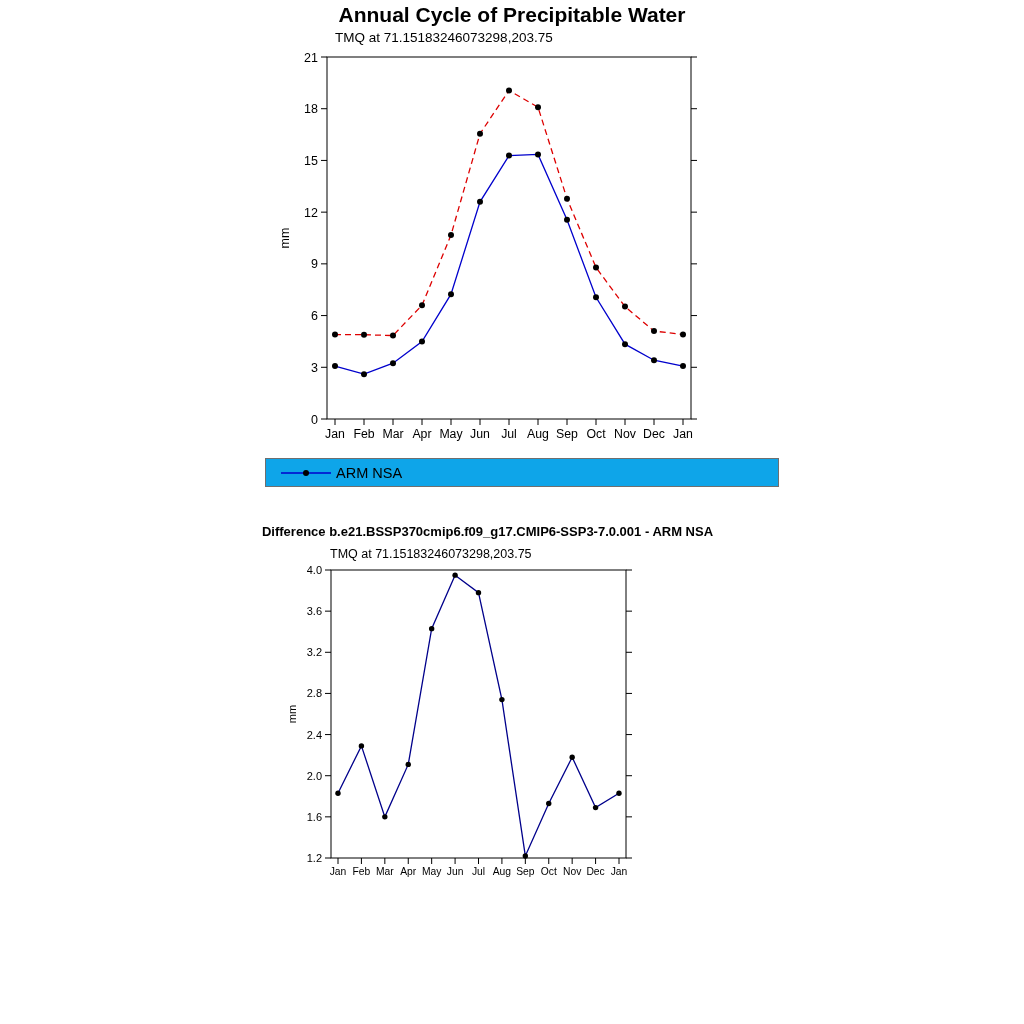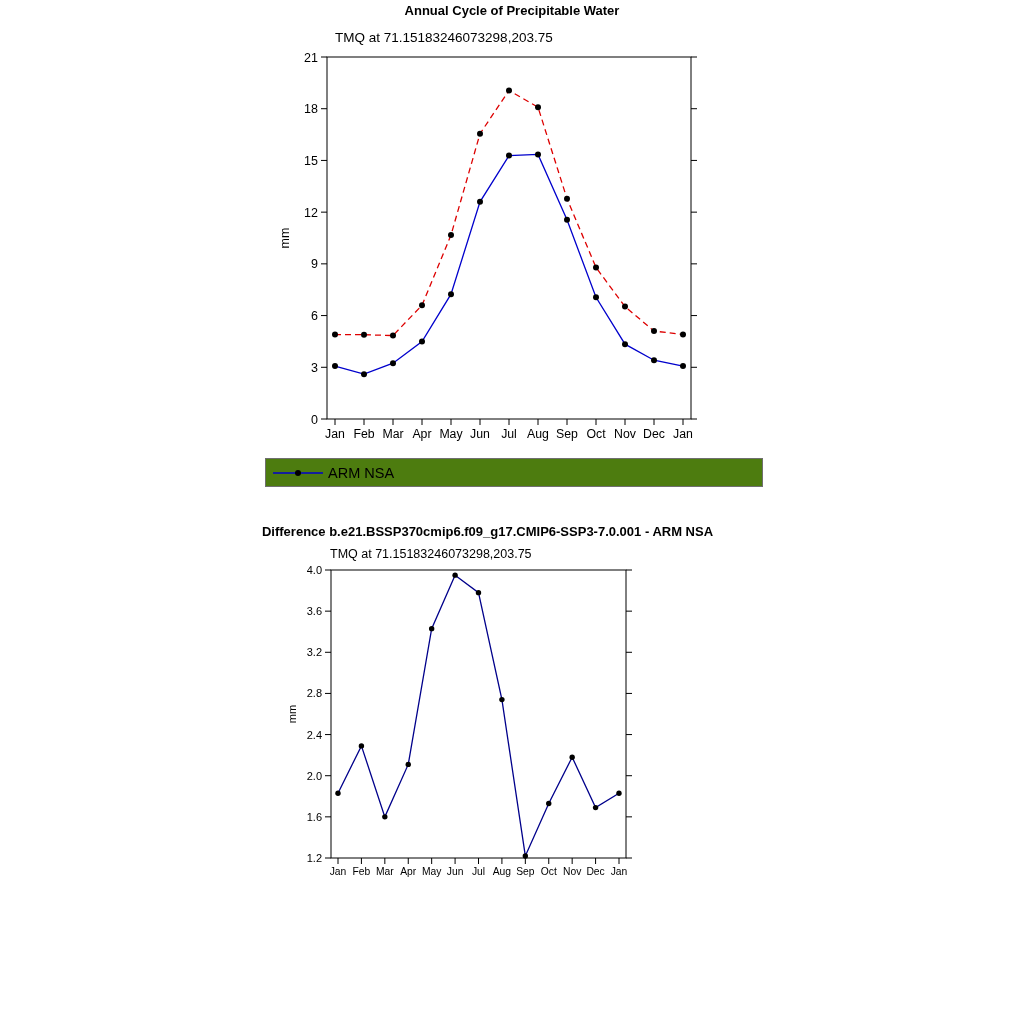--- a/index.html
+++ b/index.html
@@ -1,28 +1,28 @@
 <!DOCTYPE html>
 <html><head>
 <meta charset="utf-8">
 <style>
   html,body{margin:0;padding:0;}
   body{
     width:1024px;height:1024px;background:#ffffff;position:relative;overflow:hidden;
     font-family:"Liberation Sans",sans-serif;color:#000;
   }
   .abs{position:absolute;}
-  .main-title{left:0;top:3px;width:1024px;text-align:center;font-size:13px;font-weight:bold;}
+  .main-title{left:0;top:3px;width:1024px;text-align:center;font-size:21px;font-weight:bold;}
   .subtitle1{left:335px;top:30px;font-size:13.5px;}
   #plot0-wrap{left:260px;top:48px;}
   #plot1-wrap{left:270px;top:560px;}
   .chart-svg{display:block;}
   svg text{font-family:"Liberation Sans",sans-serif;fill:#000;}
   .legend{
-    left:265px;top:458px;width:496px;border:1px solid #6f6f6f;background:#4d7c0f;padding:2px 0;
+    left:265px;top:458px;width:496px;border:1px solid #6f6f6f;background:#0ea5e9;padding:2px 8px;
   }
   .legend-row{display:flex;align-items:center;height:23px;}
   .legend-sample{width:54px;height:16px;margin-left:5px;flex:0 0 auto;}
   .legend-label{font-size:14.5px;margin-left:3px;white-space:nowrap;}
   .diff-title{left:0;top:524px;width:975px;text-align:center;font-size:13px;font-weight:bold;}
   .subtitle2{left:330px;top:547px;font-size:12.5px;}
 </style>
 </head>
 <body>
 

